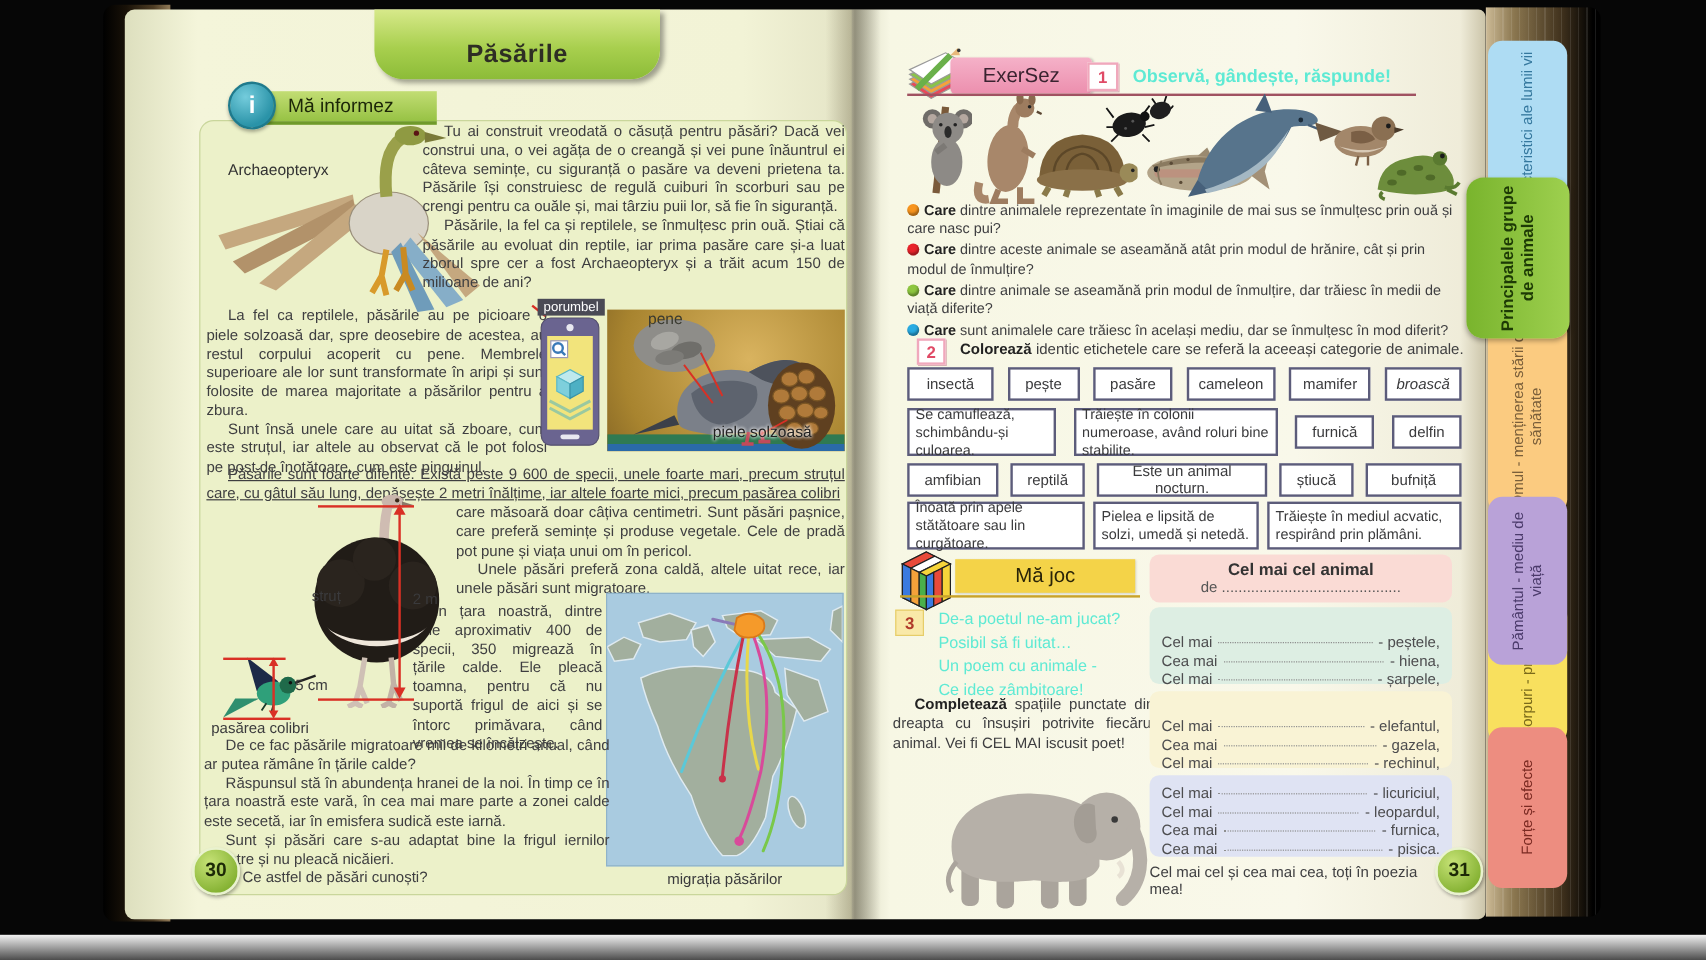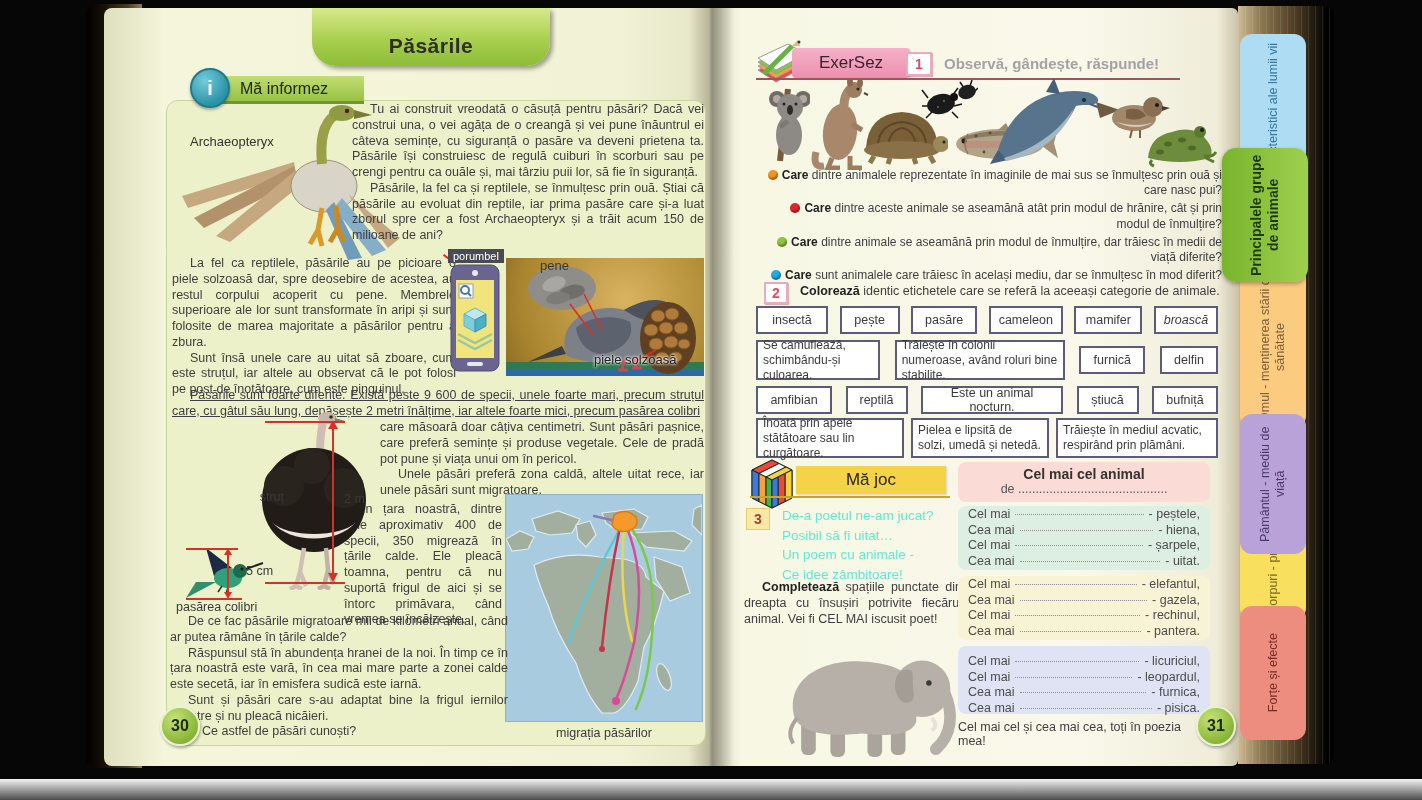--- a/index.html
+++ b/index.html
@@ -36,29 +36,29 @@
   .mj-underline{left:750px;top:496px;width:200px;height:2px;background:#c9a32a;}
   .badge{display:flex;align-items:center;justify-content:center;font-weight:bold;font-size:14px;}
   .badge-pink{background:#fff;border:2px solid #f0a8bc;color:#e04a66;box-shadow:1px 1px 0 rgba(200,130,150,.6);}
   .badge-yel{background:#f9e9a8;border:1px solid #e6cd69;color:#b03a2a;}
   
   .tx{font-size:12.5px;line-height:1.26;color:#3e3e40;text-align:justify;}
   .tx p{margin:0;}
   .ind{text-indent:18px;}
   .ind2{text-indent:32px;}
   .lab{font-size:13px;color:#333;}
-  .q{margin:0 0 3px 0;font-size:12px;line-height:1.27;color:#3e3e40;text-align:right;}
+  .q{margin:0 0 3px 0;font-size:12px;line-height:1.27;color:#3e3e40;}
   .q b{color:#222;}
   .bullet{display:inline-block;width:10px;height:10px;border-radius:50%;margin-right:4px;vertical-align:-1px;box-shadow:inset -1px -2px 2px rgba(0,0,0,.35);}
   .b1{background:#f7941d;} .b2{background:#e8232a;} .b3{background:#8dc63f;} .b4{background:#29abe2;}
   .grid-row{display:flex;justify-content:space-between;align-items:stretch;}
   .lb{background:#fff;border:2px solid #5c5c7a;display:flex;align-items:center;justify-content:center;text-align:center;font-size:12.5px;color:#3a3a3c;padding:2px 5px;}
   .lb.sent{justify-content:flex-start;text-align:left;font-size:12px;line-height:1.25;}
   .poem{font-size:13.5px;line-height:1.45;color:#5eead4;}
-  .cmbox{border-radius:8px;padding:1px 10px;}
+  .cmbox{border-radius:8px;padding:22px 10px;}
   .cm{display:flex;align-items:baseline;font-size:12.5px;color:#4c4c4e;line-height:15.5px;}
   .dots{flex:1;border-bottom:1.6px dotted #8f8f8f;margin:0 5px;transform:translateY(-3px);}
   .pinkbox{background:#fadbd5;text-align:center;}
   .greenbox{background:#ddeee3;} .yellowbox{background:#f9f3d5;} .bluebox{background:#dfe3f3;}
   .cm-title{font-weight:bold;font-size:14px;color:#333;}
   .cm-sub{font-size:12.5px;color:#555;}
   .final-line{font-size:12.5px;color:#3e3e40;}
   .pageno{width:40px;height:40px;border-radius:50%;display:flex;align-items:center;justify-content:center;
     background:radial-gradient(circle at 35% 30%,#c6e276,#85b233 75%);border:2px solid #e9f2cf;font-weight:bold;font-size:16px;color:#1d2a07;box-shadow:1px 2px 3px rgba(0,0,0,.3);}
   
@@ -288,21 +288,21 @@
       <path d="M10,38 L38,10" stroke="#6ab04a" stroke-width="5"></path>
       <path d="M38,10 L44,4 L46,10 Z" fill="#e8b87a"></path>
       <circle cx="45" cy="6" r="1.5" fill="#333"></circle>
     </svg>
   </div>
   <div class="abs bn-exersez banner">
       <span>ExerSez</span>
     </div>
   <div class="abs ex-underline"></div>
   <div class="abs badge badge-pink" style="left:906px;top:52px;width:26px;height:24px;">1</div>
-  <div class="abs" style="left:944px;top:55px;font-weight:bold;font-size:15px;color:#a3a3a3;">Observă, gândește, răspunde!</div>
+  <div class="abs" style="left:944px;top:55px;font-weight:bold;font-size:15px;color:#5eead4;">Observă, gândește, răspunde!</div>
 
   <div class="abs" style="left:762px;top:85px;">
     <svg width="48" height="78" viewBox="0 0 48 78">
       <path d="M26,4 L18,76" stroke="#7a5a3a" stroke-width="6"></path>
       <circle cx="15" cy="14" r="8" fill="#6f6c68"></circle>
         <circle cx="41" cy="14" r="8" fill="#6f6c68"></circle>
       <circle cx="15" cy="14" r="4" fill="#b5a8a0"></circle>
         <circle cx="41" cy="14" r="4" fill="#b5a8a0"></circle>
       <circle cx="28" cy="22" r="13" fill="#8d8a86"></circle>
       <ellipse cx="28" cy="25" rx="3" ry="5" fill="#2a2a2a"></ellipse>
@@ -430,21 +430,21 @@
     <div class="lb sent" style="width:124px;">Se camuflează, schimbându-și culoarea.</div>
     <div class="lb sent" style="width:170px;">Trăiește în colonii numeroase, având roluri bine stabilite.</div>
     <div class="lb" style="width:66px;height:28px;align-self:center;">furnică</div>
     <div class="lb" style="width:58px;height:28px;align-self:center;">delfin</div>
   </div>
   <div class="abs grid-row" style="left:756px;top:386px;width:462px;height:28px;">
     <div class="lb" style="width:76px;">amfibian</div>
     <div class="lb" style="width:62px;">reptilă</div>
     <div class="lb" style="width:142px;">Este un animal nocturn.</div>
     <div class="lb" style="width:62px;">știucă</div>
-    <div class="lb" style="width:66px;">bufniță</div>
+    <div class="lb" style="width:80px;">bufniță</div>
   </div>
   <div class="abs grid-row" style="left:756px;top:418px;width:462px;height:40px;">
     <div class="lb sent" style="width:148px;">Înoată prin apele stătătoare sau lin curgătoare.</div>
     <div class="lb sent" style="width:138px;">Pielea e lipsită de solzi, umedă și netedă.</div>
     <div class="lb sent" style="width:162px;">Trăiește în mediul acvatic, respirând prin plămâni.</div>
   </div>
 
   <div class="abs" style="left:748px;top:458px;width:48px;height:54px;">
     <svg width="48" height="54" viewBox="0 0 48 54">
       <g stroke="#222" stroke-width="1">

